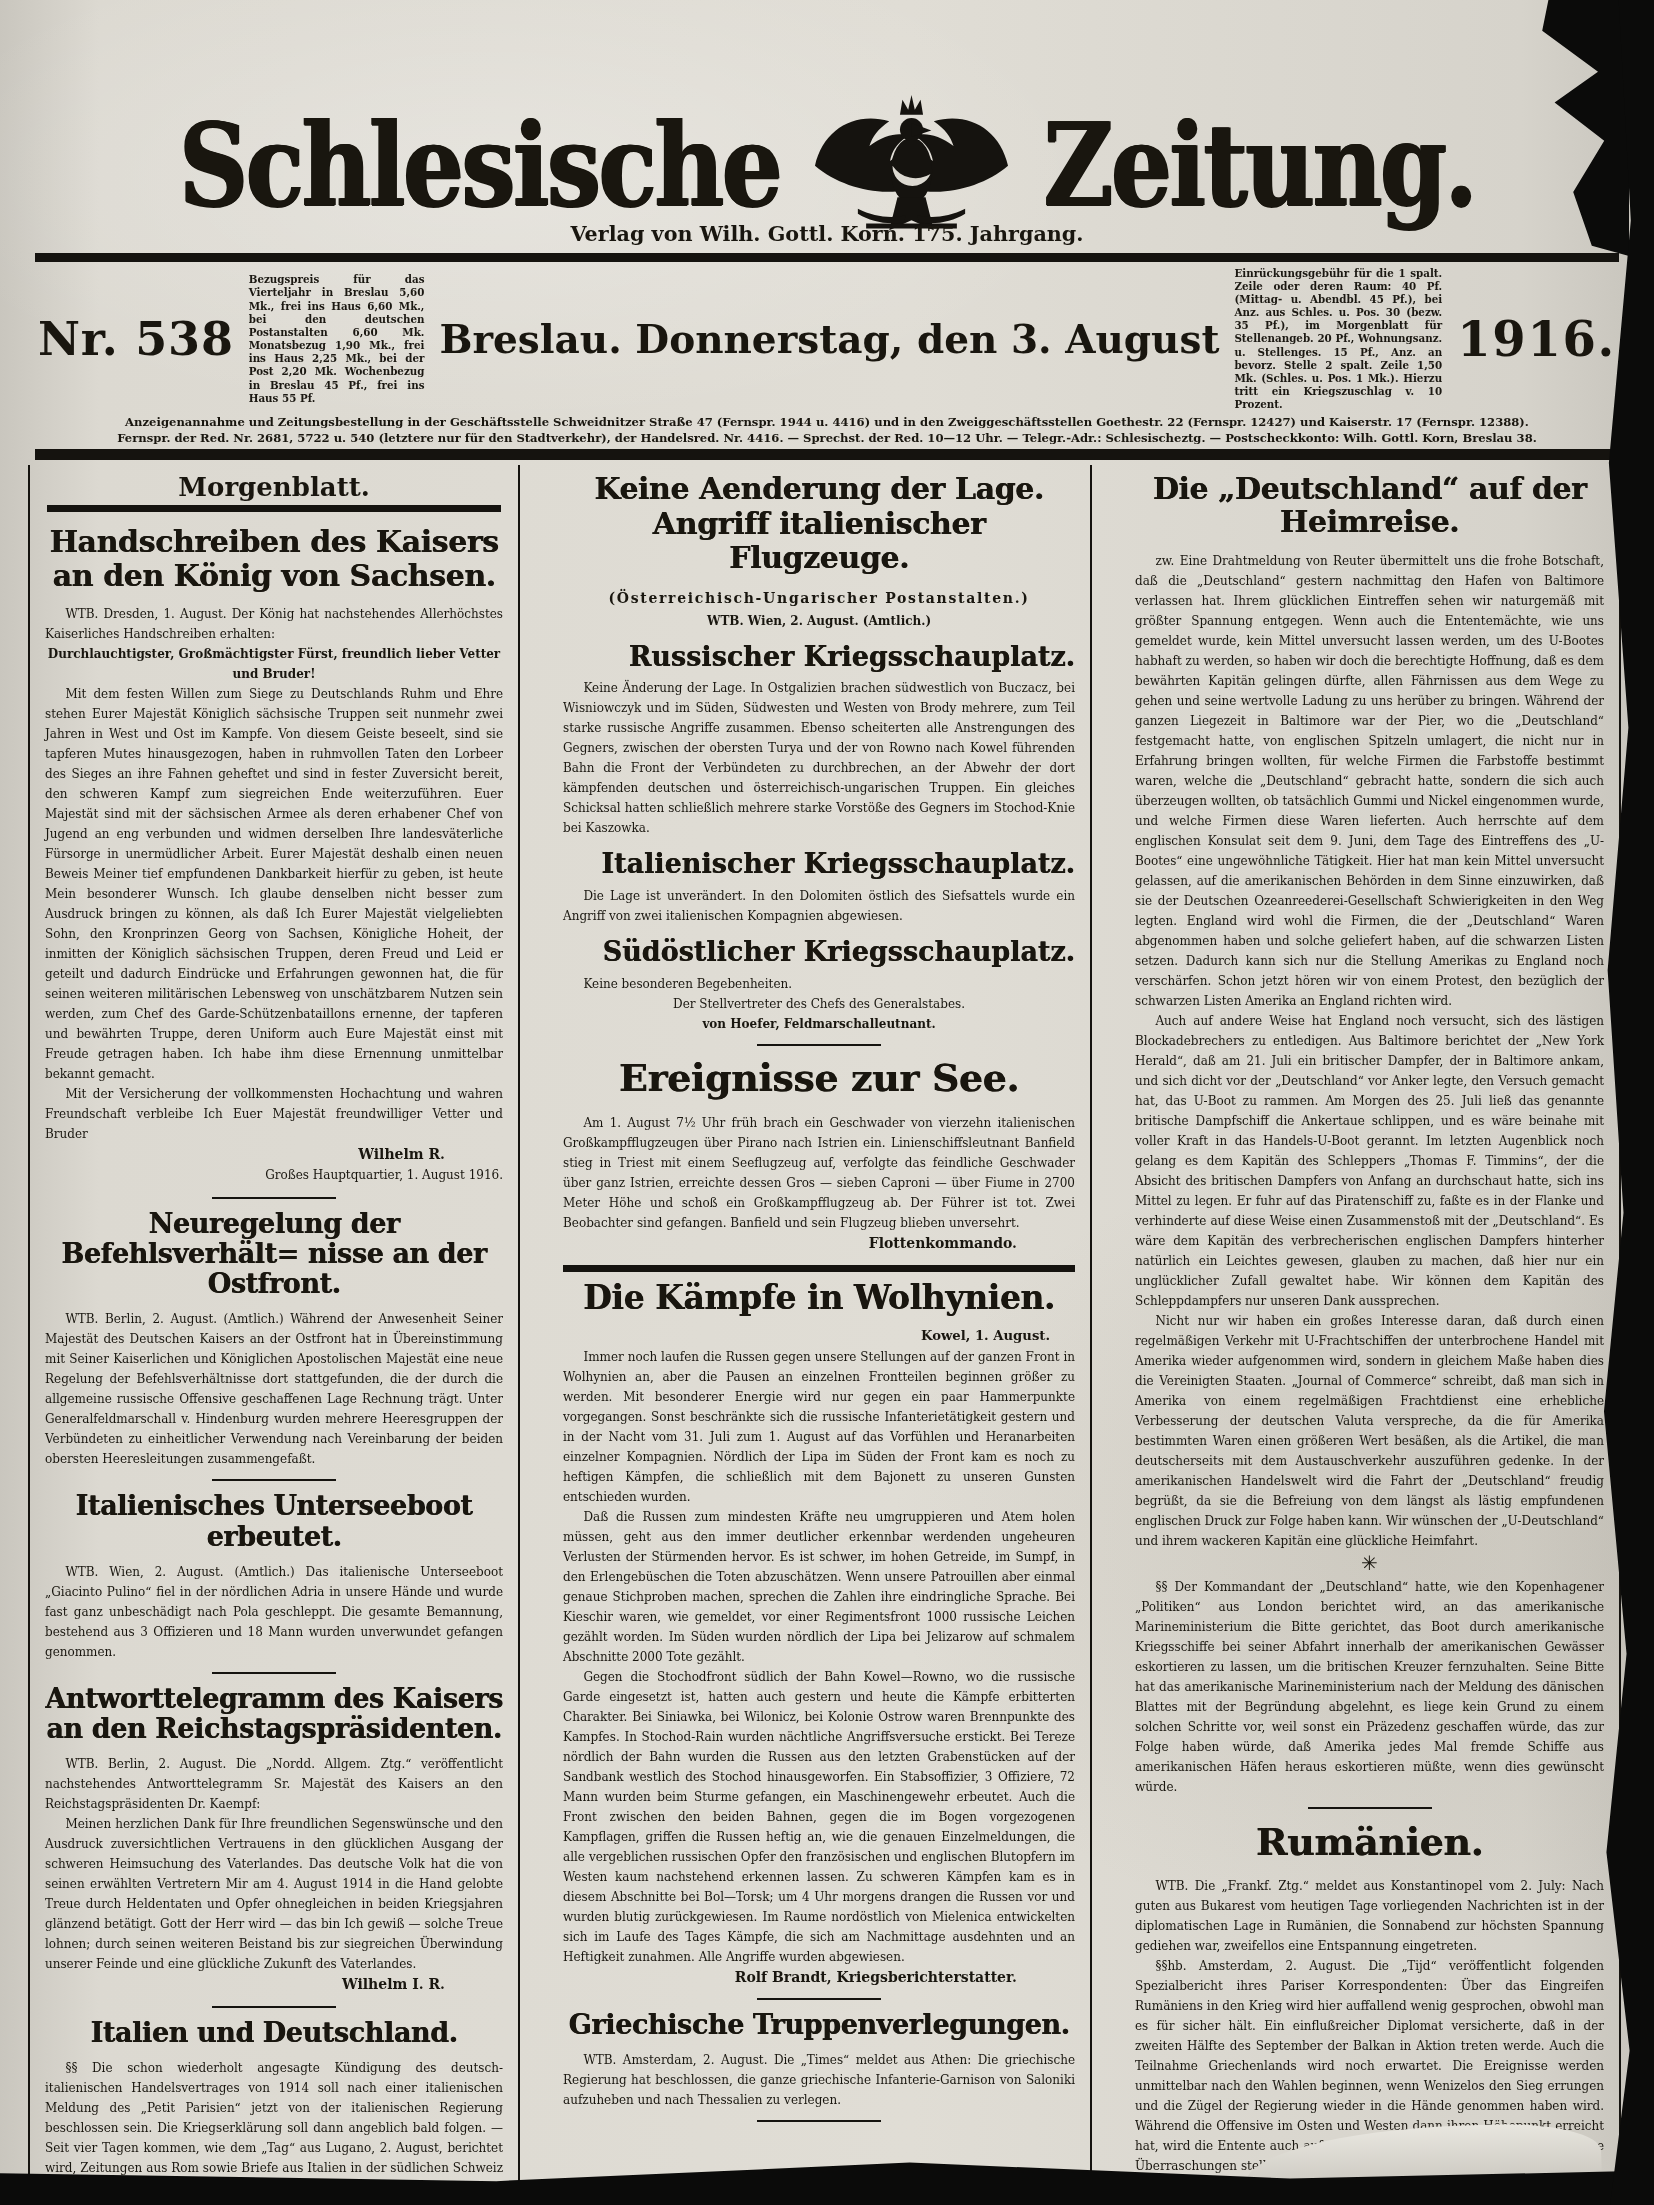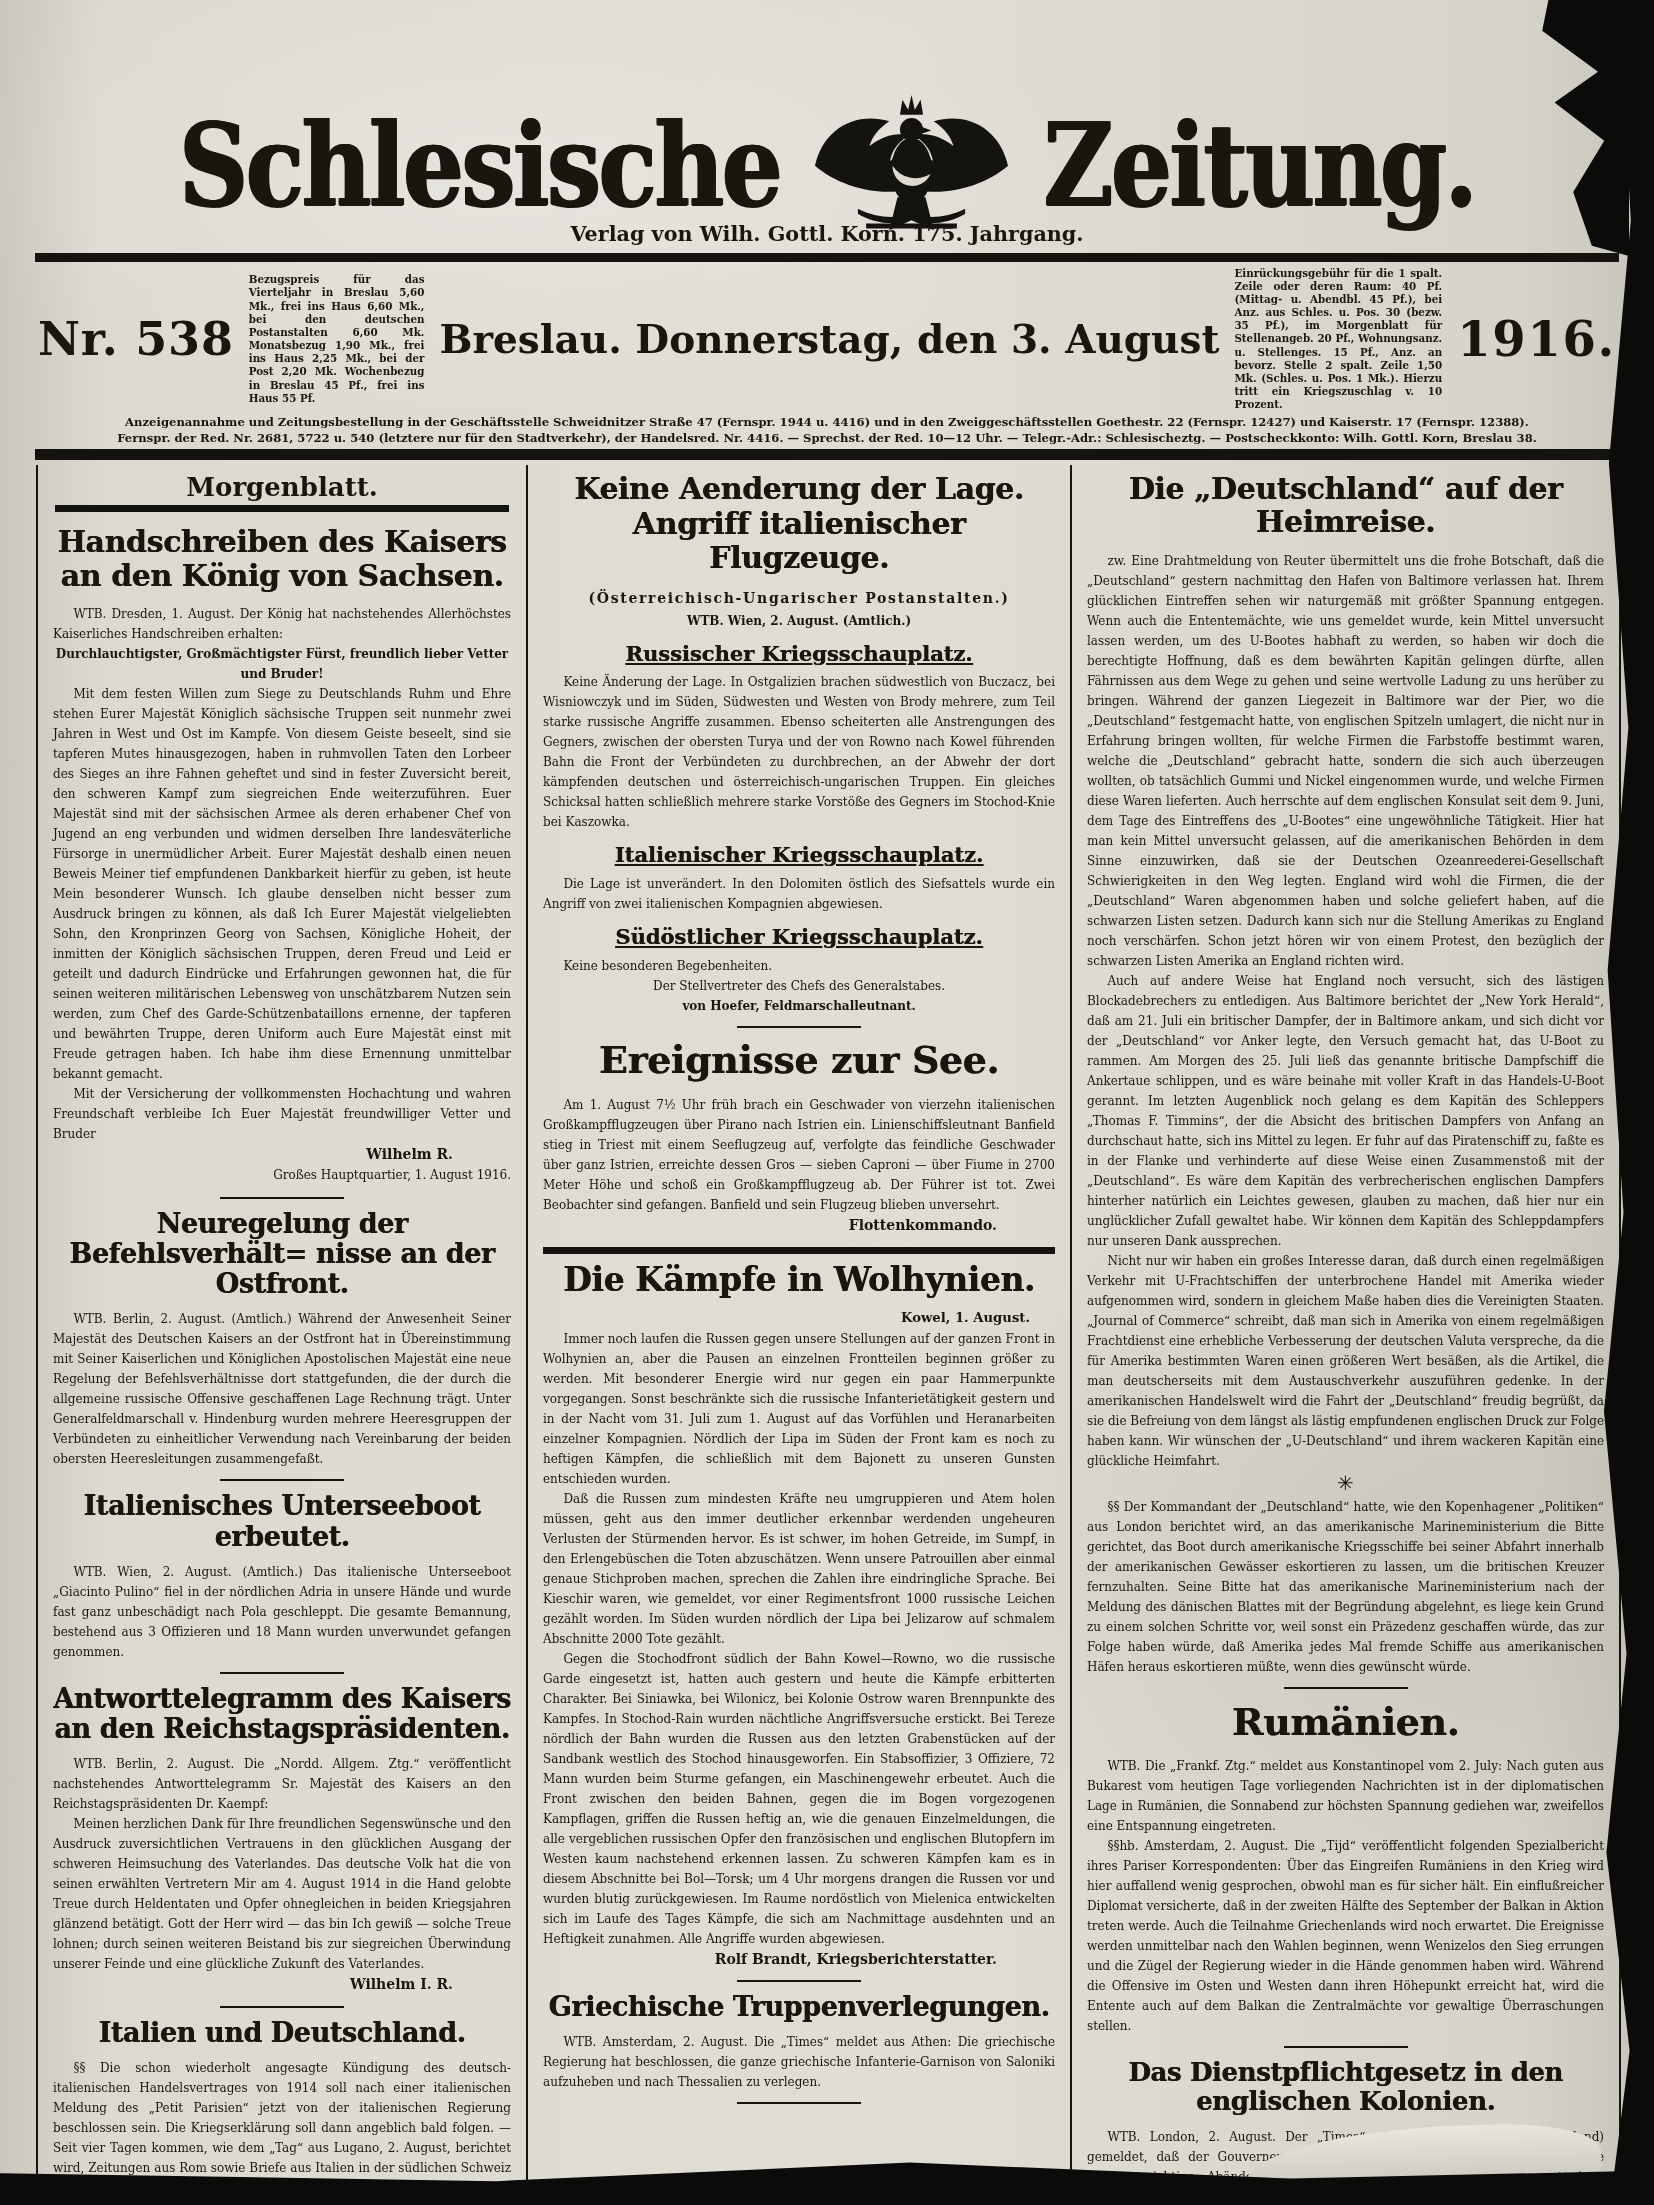--- a/index.html
+++ b/index.html
@@ -53,37 +53,37 @@
   .fineprint {
     font-size:10.3px; line-height:1.28; font-weight:bold; text-align:justify; color:#1b1812;
   }
   .fineprint.left { width:252px; }
   .fineprint.right { width:298px; }
   .date-main { flex:1; text-align:center; font-size:39px; font-weight:bold; white-space:nowrap; }
   .year { font-size:48px; font-weight:bold; letter-spacing:1.7px; }
   .office-lines { text-align:center; font-weight:bold; font-size:11.6px; line-height:1.35; padding:1.7px 41px 0; }
   
   .columns {
-    display:flex; margin:5px 33px 0 36px; height:1737px; overflow:hidden; position:relative; z-index:5;
-    border-left:2.5px solid #15130f; border-right:2.5px solid #15130f;
+    display:flex; margin:5px 33px 0 28px; height:1737px; overflow:hidden; position:relative; z-index:5;
+    border-left:2.5px solid #15130f; border-right:2.5px solid #15130f;gap:28px;
   }
   .col { overflow:hidden; padding:0 15px; box-sizing:border-box; }
   .col-1 { width:490px; border-right:2.5px solid #15130f; }
   .col-2 { width:544px; border-right:2.5px solid #15130f; }
   .col-3 { flex:1; }
   .edition-head { text-align:center; font-weight:bold; font-size:26px; margin:6.6px 0 3.3px; }
   .edition-rule { height:6.6px; background:#15130f; margin:0 1.7px 13.2px; }
   .headline { text-align:center; font-weight:bold; line-height:1.12; letter-spacing:-0.4px;
               text-shadow:0.5px 0 0 #19160f; }
   .h36 { font-size:30px; margin:6.6px 0 11.6px; }
   .h33 { font-size:27px; margin:6.6px 0 10px; }
   .h31 { font-size:26px; margin:6.6px 0 10px; }
   .h40 { font-size:33px; margin:8.3px 0 6.6px; }
   .h46 { font-size:38px; margin:11.6px 0 13.2px; }
-  .subhead { text-align:center; font-weight:bold; font-size:21px; margin:10px 0 6.6px; text-shadow:0.4px 0 0 #19160f;text-decoration:underline; }
+  .subhead { text-align:right; font-weight:bold; font-size:27px; margin:10px 0 6.6px; text-shadow:0.4px 0 0 #19160f; }
   .body { font-size:12px; line-height:20px; text-align:justify; margin:0; }
   .indent { text-indent:1.7em; }
   .center { text-align:center; }
   .bold { font-weight:bold; }
   .sig { text-align:right; font-weight:bold; font-size:14px; line-height:21.5px; padding-right:58px; }
   .place { font-size:12px; font-weight:normal; padding-left:50px; line-height:21.5px;text-align:right; }
   .kicker { text-align:center; font-size:14px; font-weight:bold; letter-spacing:1.7px; line-height:25px; }
   .dateline-right { text-align:right; font-weight:bold; font-size:13.2px; padding-right:25px; line-height:23px; }
   .div-rule { width:124px; border:0; border-top:2.5px solid #15130f; margin:10px auto; }
   .col-rule-thick { height:7.4px; background:#15130f; margin:10px 0 8.3px; }

